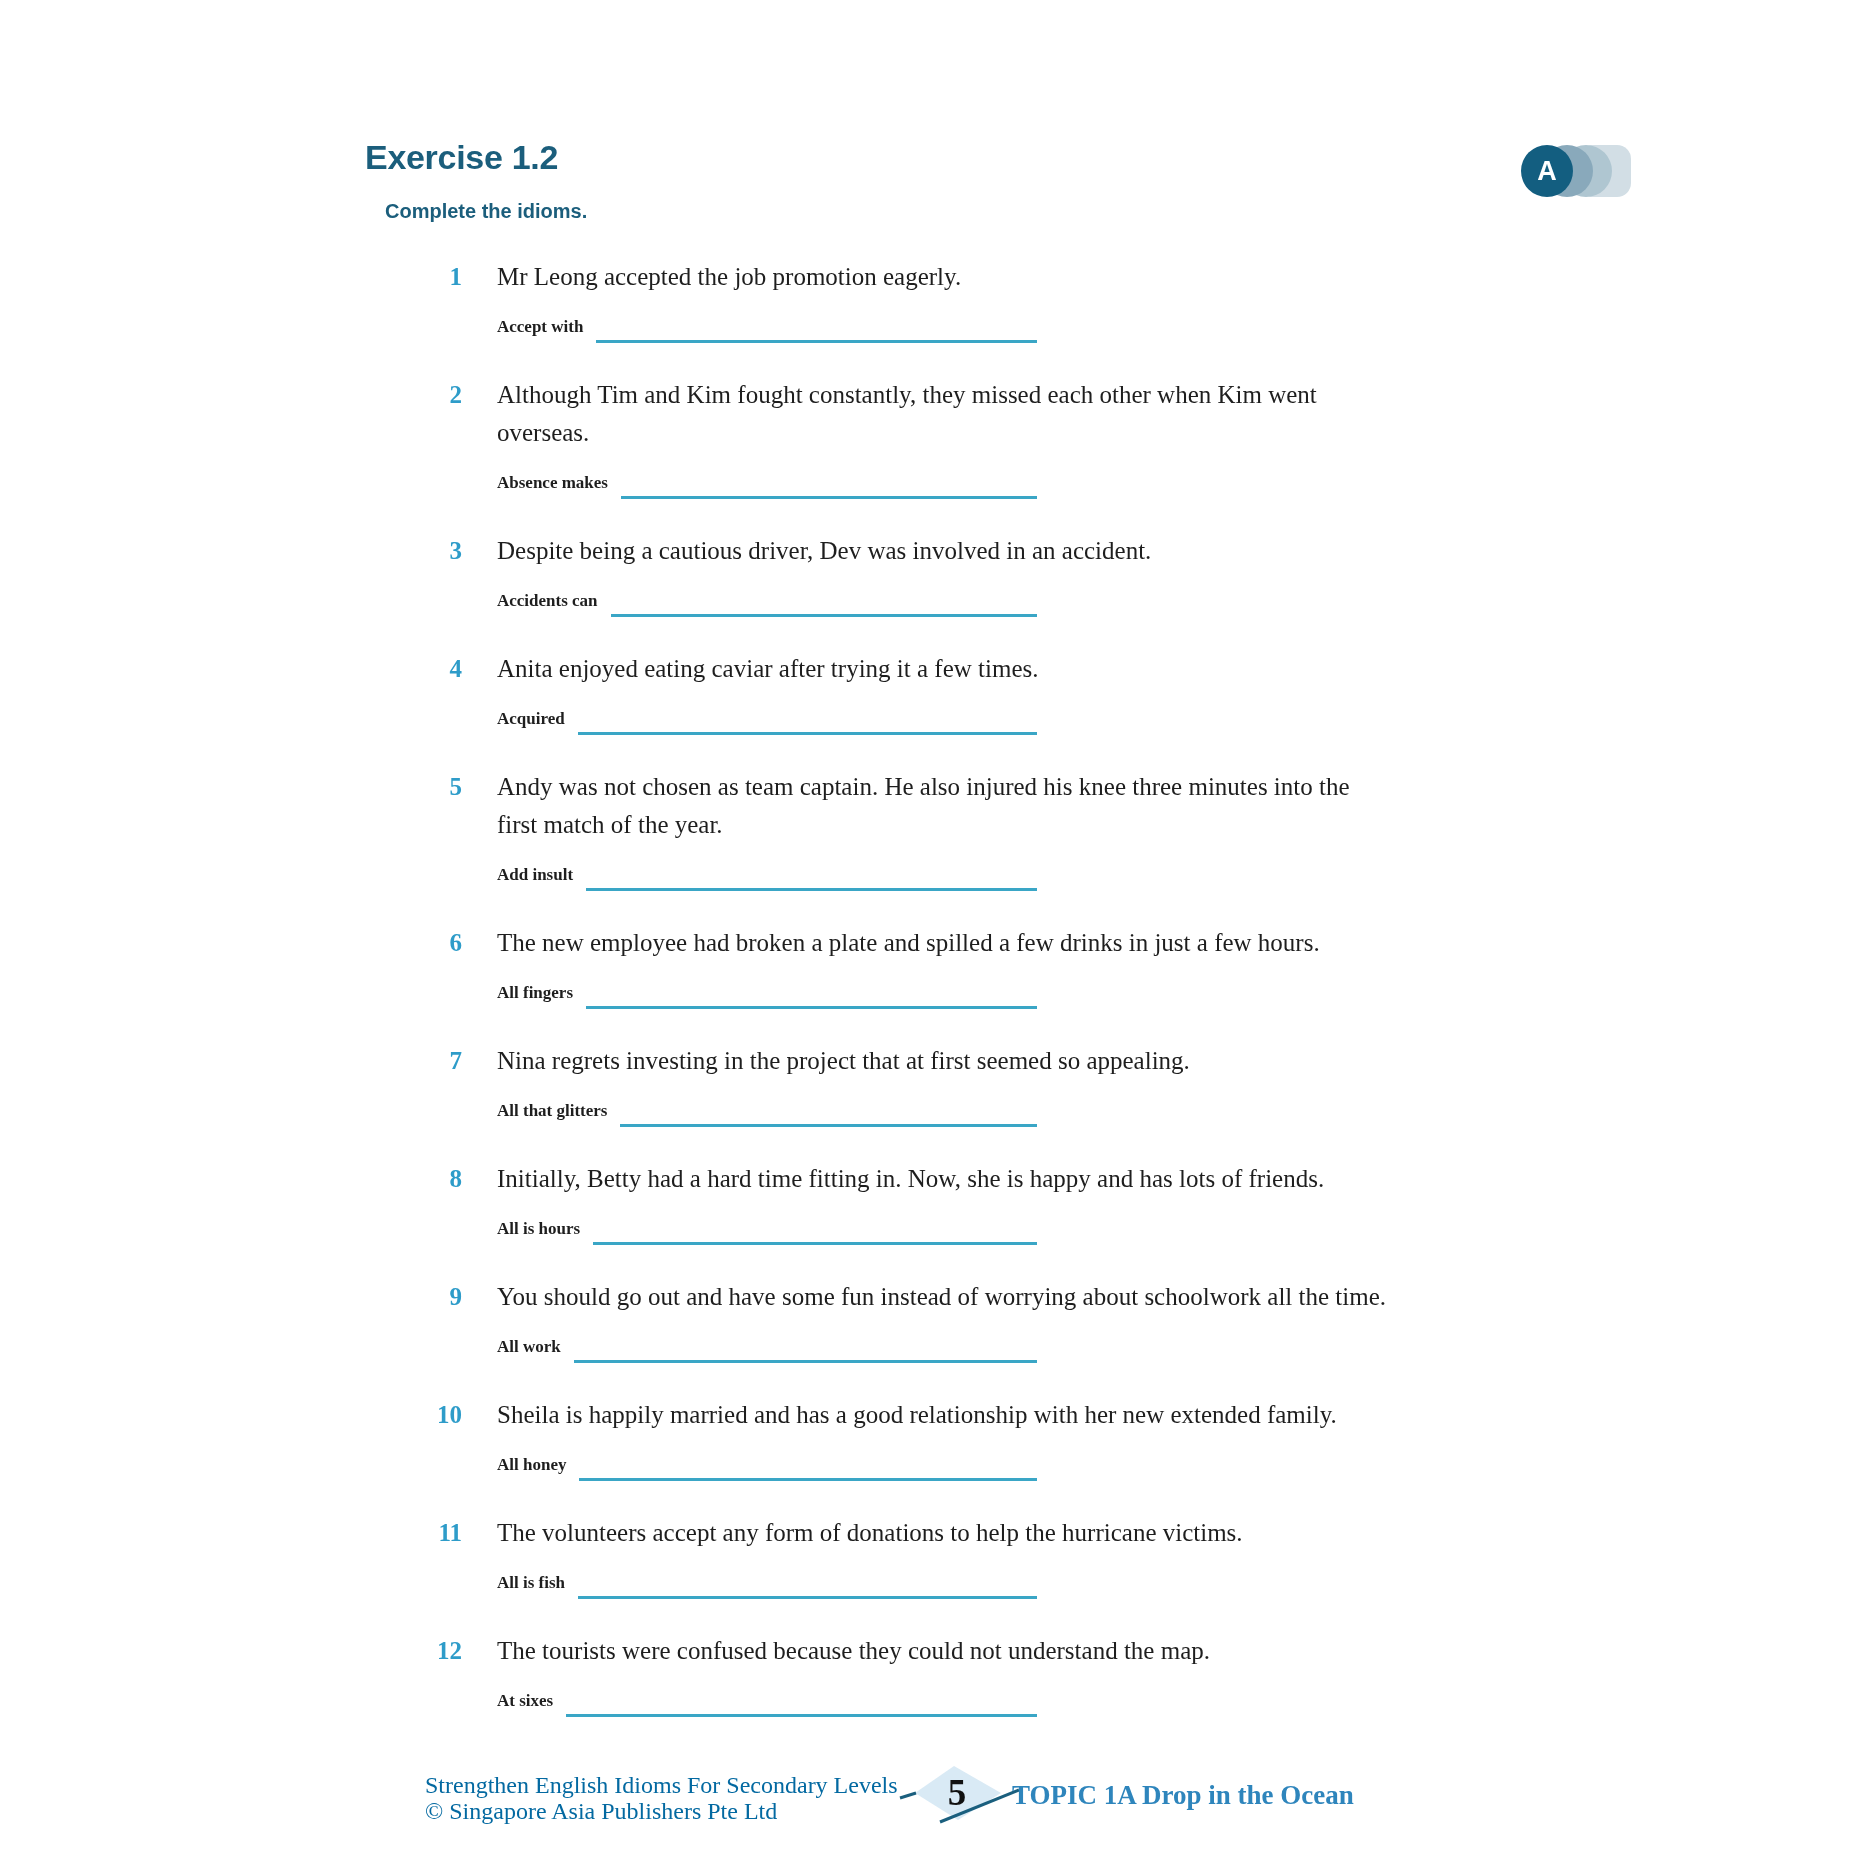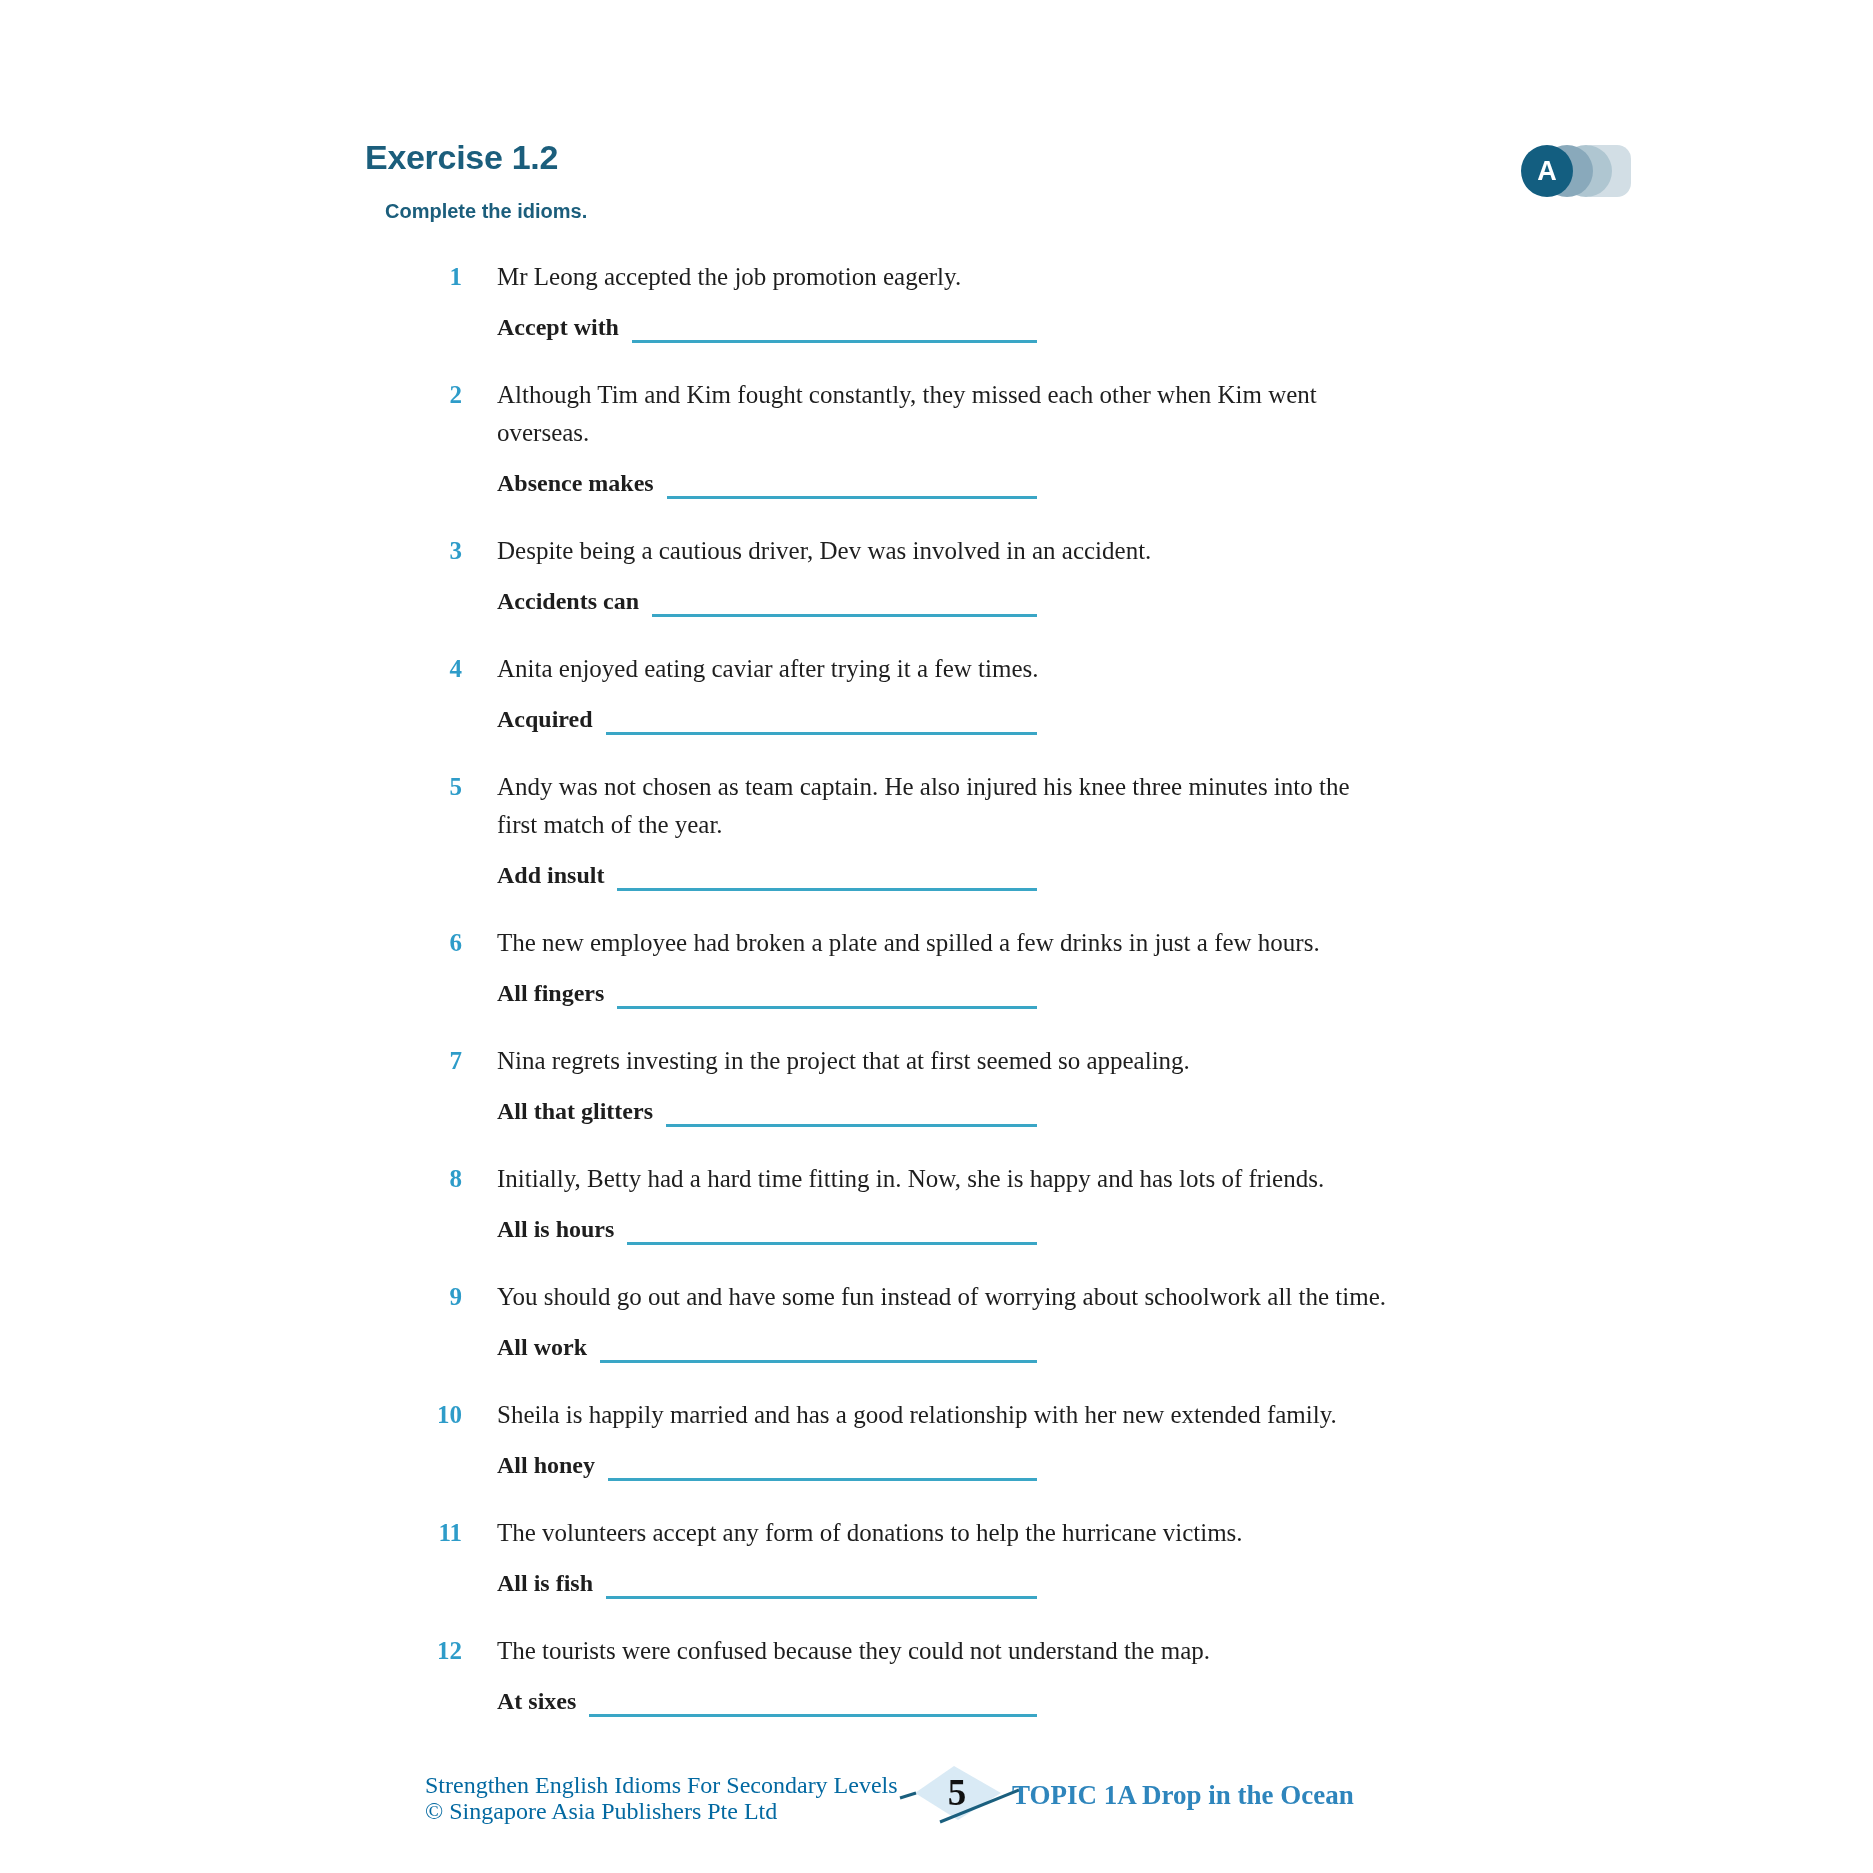--- a/index.html
+++ b/index.html
@@ -71,21 +71,21 @@
     font-size:25px;line-height:38px;
     white-space:pre-line;
     margin:0 0 12px 0;
     color:var(--ink);
   }
   .prompt-row{
     display:flex;align-items:flex-end;
     width:540px;height:38px;
   }
   .prompt{
-    font-weight:bold;font-size:24px;line-height:38px;white-space:nowrap;
+    font-weight:bold;font-size:17px;line-height:38px;white-space:nowrap;
     color:var(--ink);
   }
   .blank{
     flex:1;margin-left:13px;margin-bottom:3px;
     border-bottom:3px solid var(--line-teal);
     height:26px;
   }
   
   .footer-left{
     position:absolute;left:425px;top:1772px;

